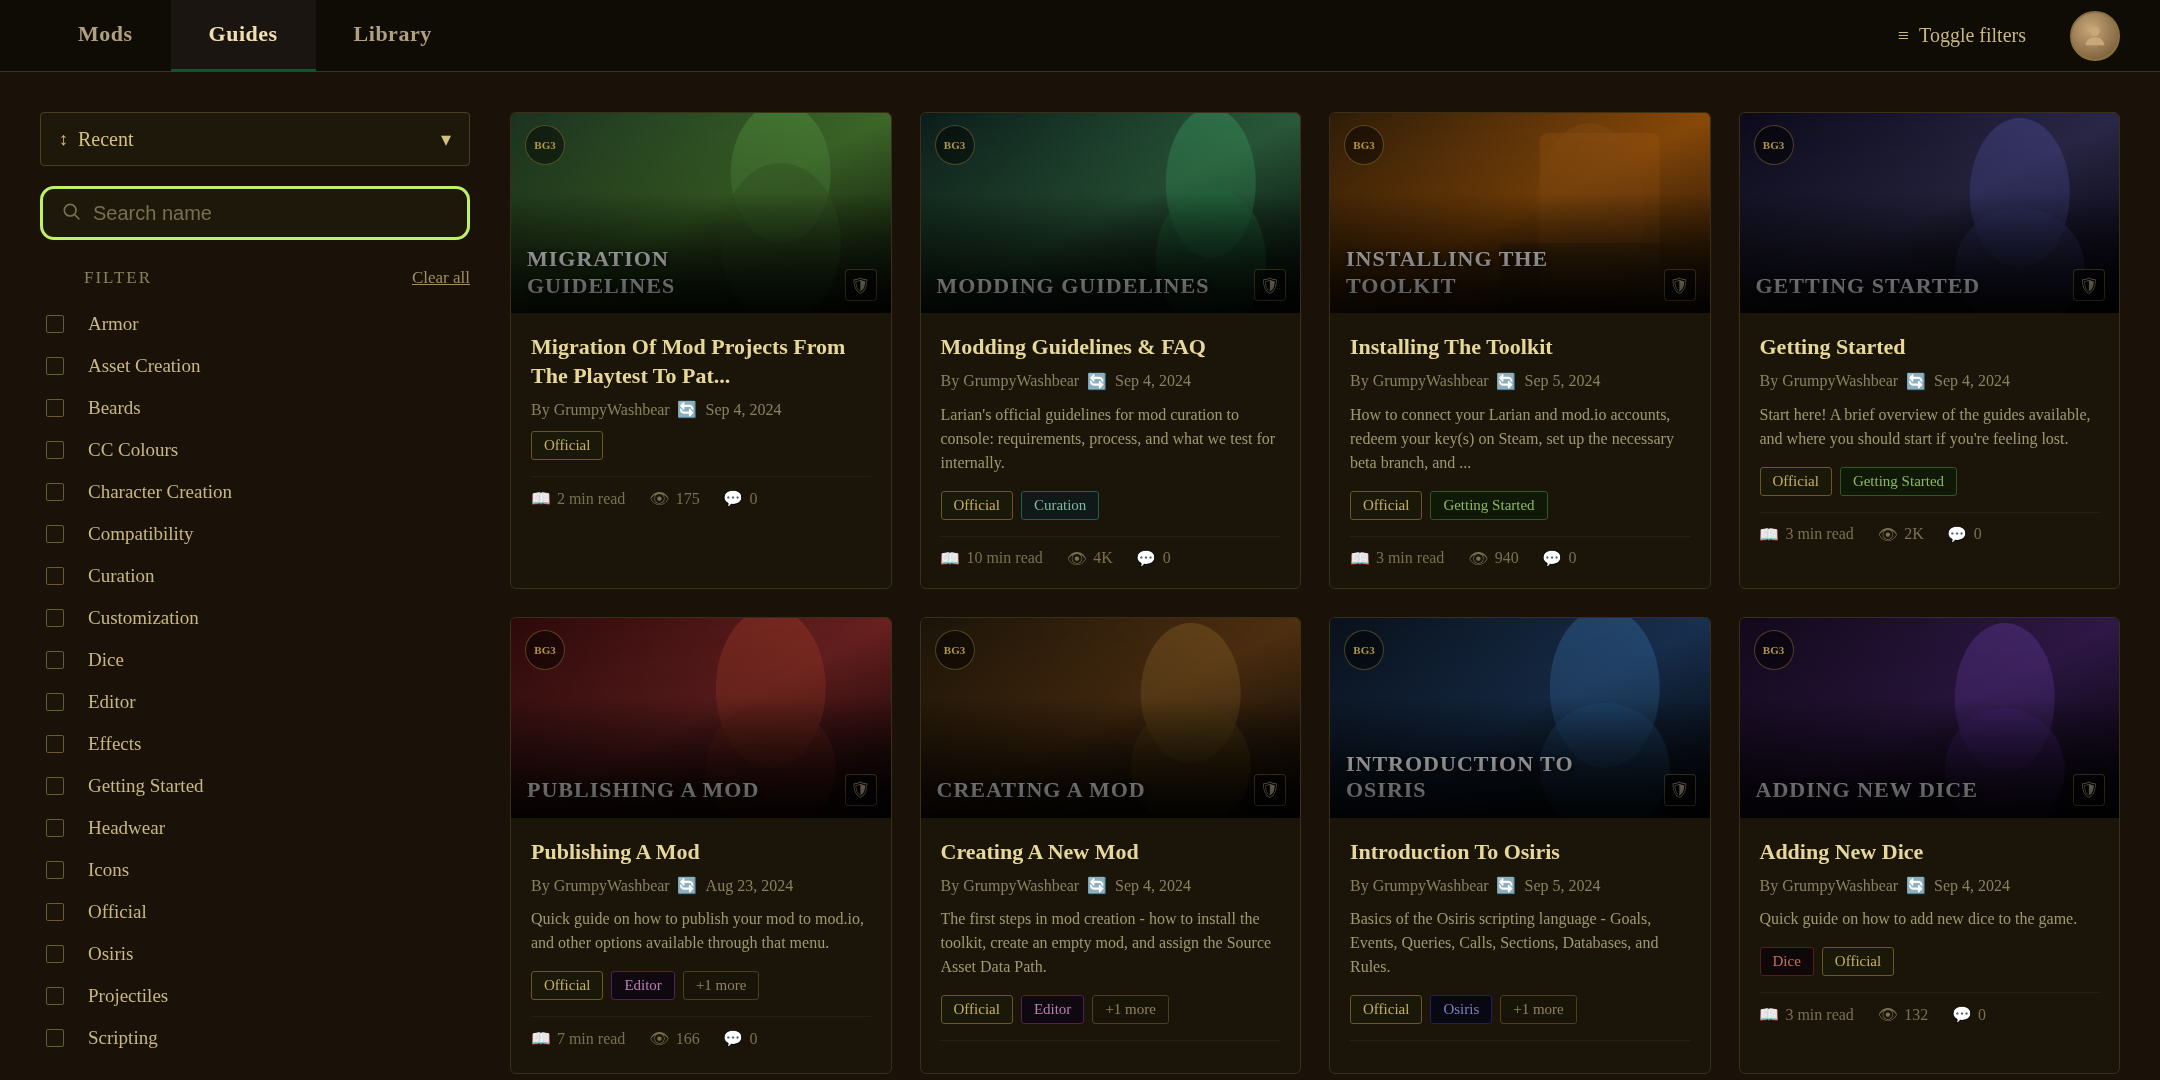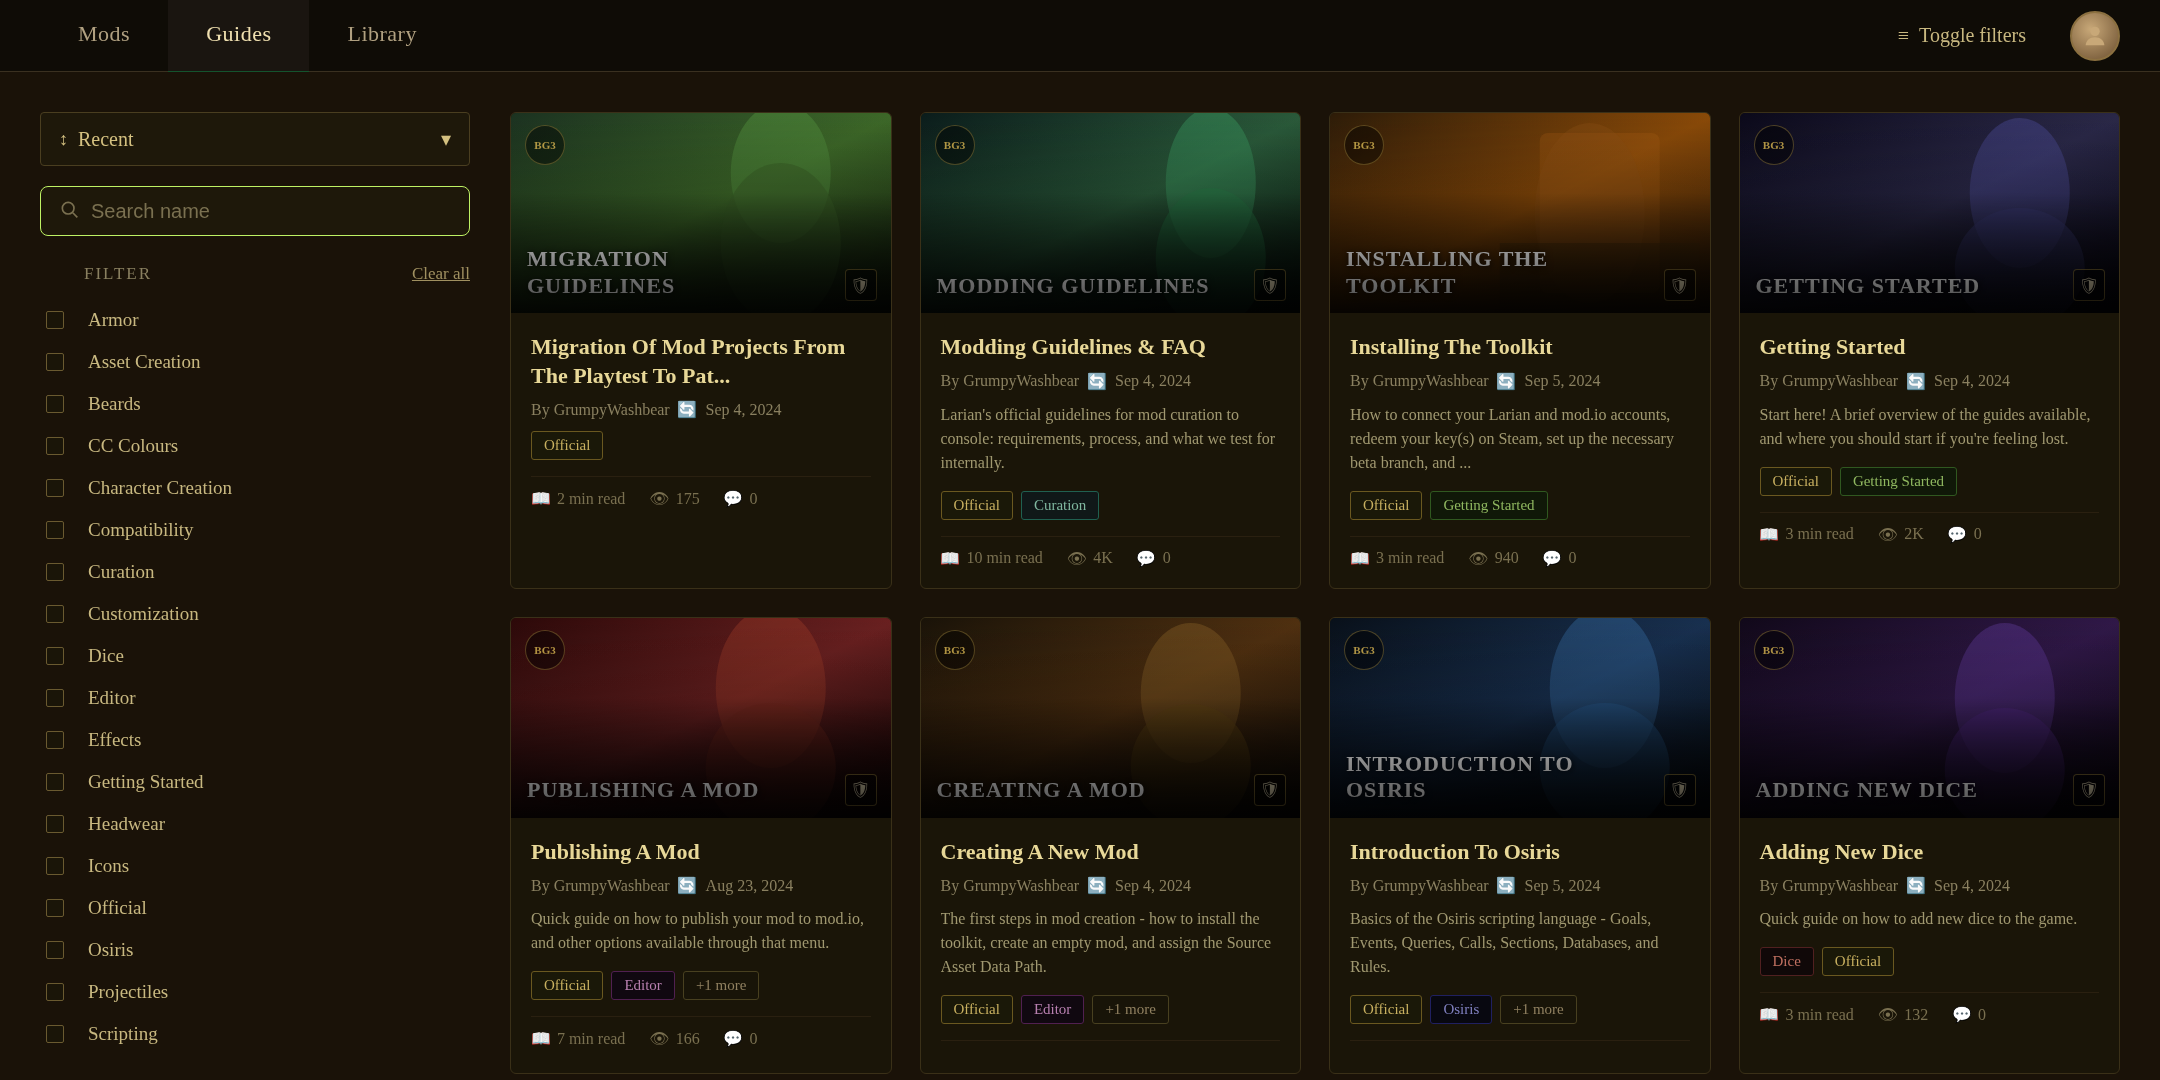--- a/index.html
+++ b/index.html
@@ -24,30 +24,30 @@
       top: 0;
       z-index: 100;
     }
     .nav-tabs {
       display: flex;
       gap: 0;
     }
     .nav-tab {
       padding: 22px 38px;
       font-size: 22px;
-      font-weight: 400;
+      font-weight: 700;
       color: #b0a080;
       cursor: pointer;
       border-bottom: 3px solid transparent;
       letter-spacing: 0.5px;
       text-transform: none;
     }
     .nav-tab.active {
       color: #f0e0b0;
-      border-bottom: 1px solid #14532d;
+      border-bottom: 3px solid #14532d;
       background: #1a1510;
     }
     .nav-right {
       margin-left: auto;
       display: flex;
       align-items: center;
       gap: 28px;
     }
     .toggle-filters-btn {
       display: flex;
@@ -97,22 +97,22 @@
       font-size: 20px;
       color: #d4c080;
       margin-bottom: 20px;
       justify-content: space-between;
     }
     .sort-left { display: flex; align-items: center; gap: 10px; }
     .search-box {
       display: flex;
       align-items: center;
       background: #1e180a;
-      border: 1px solid #bef264;
-      border-radius: 8px;
+      border: 3px solid #bef264;
+      border-radius: 14px;
       padding: 12px 18px;
       gap: 12px;
       margin-bottom: 28px;
     }
     .search-box input {
       background: transparent;
       border: none;
       outline: none;
       color: #d4c080;
       font-size: 20px;

